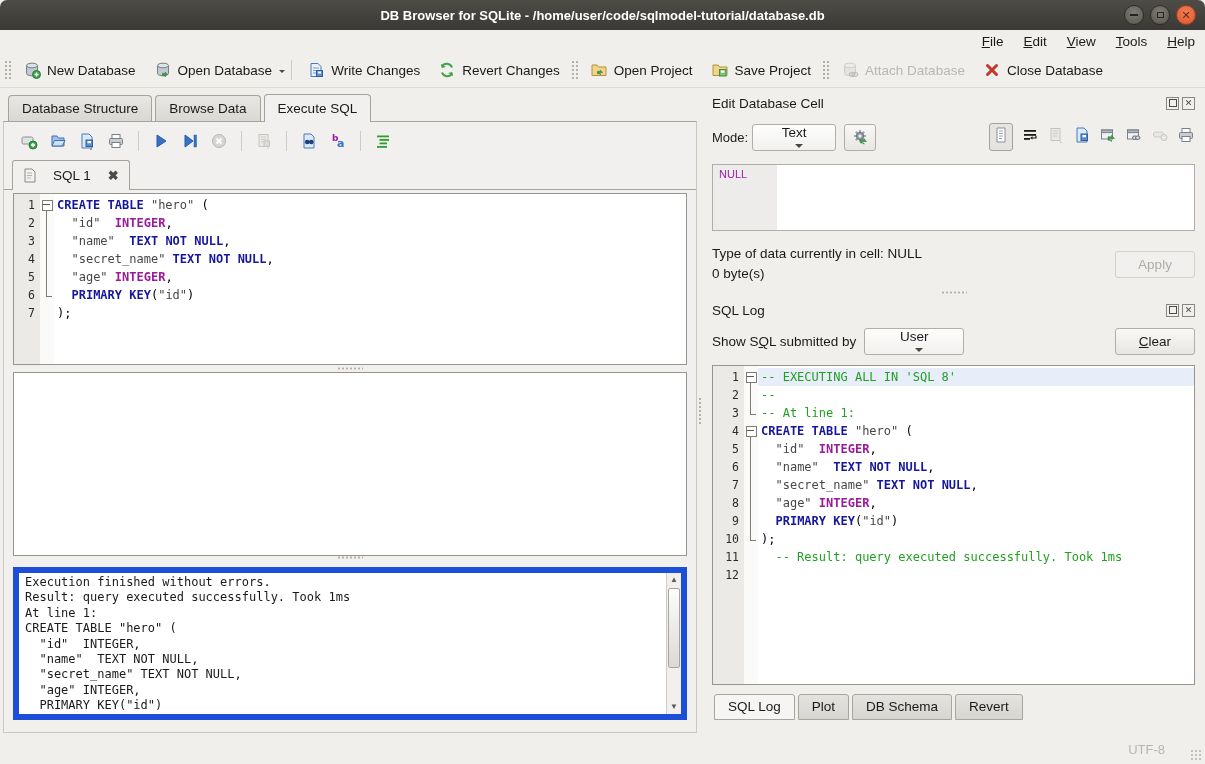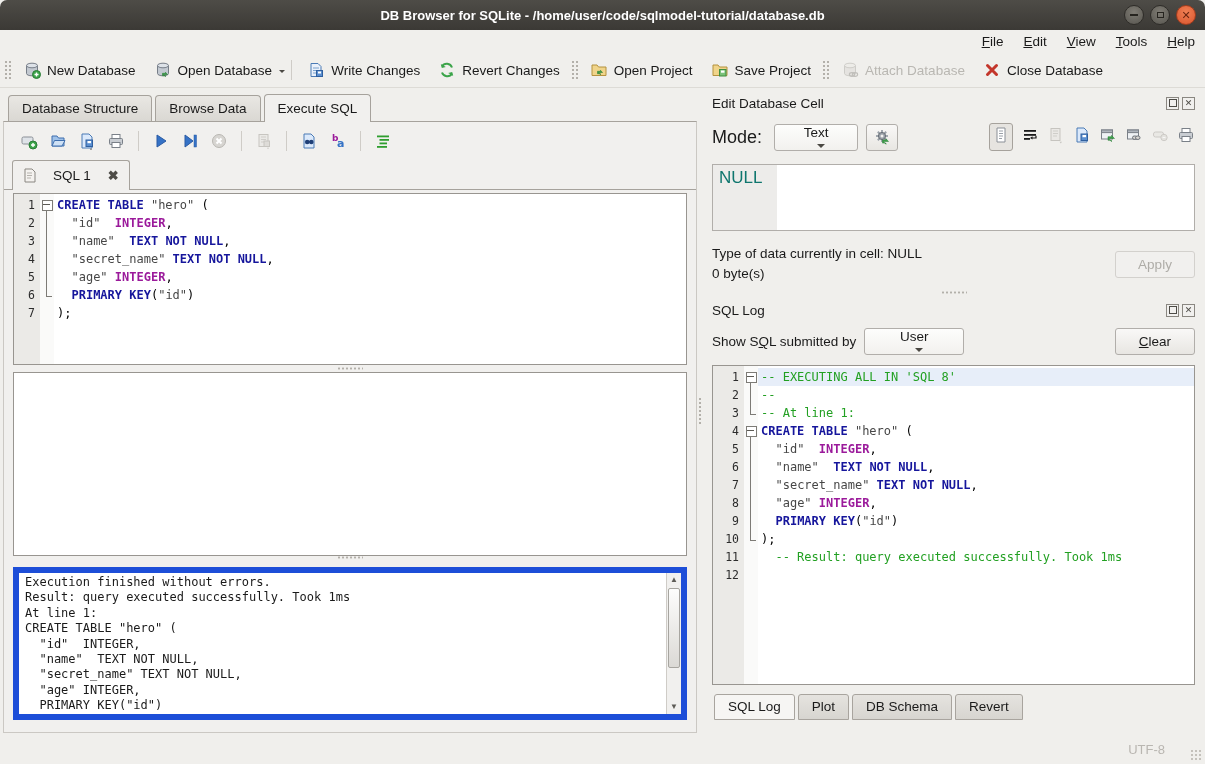--- a/index.html
+++ b/index.html
@@ -100,31 +100,31 @@
   .vsplit::after { content:""; position:absolute; left:1px; top:50%; margin-top:-14px; width:4px; height:28px;
     background-image:radial-gradient(circle,#b3b0aa 1px,transparent 1.2px); background-size:4px 4px; }
   
   .right-area { position:absolute; left:704px; right:0; top:88px; bottom:0; padding:0 10px 0 8px; }
   .sec-head { display:flex; align-items:center; height:20px; margin-top:5px; font-size:13.5px; }
   .sec-head .spacer { flex:1; }
   .mini-btn { width:13px; height:13px; border:1px solid #8a8781; margin-left:3px; position:relative;
     display:flex; align-items:center; justify-content:center; font-size:9px; color:#4d4b46; background:#f1f0ee; }
   .mini-float::before { content:""; width:6px; height:6px; border:1px solid #4d4b46; }
   .mode-row { display:flex; align-items:center; margin-top:10px; height:28px; }
-  .mode-row .label { font-size:18px; margin-right:12px; }
+  .mode-row .label { font-size:13px; margin-right:4px; }
   .combo { display:flex; align-items:center; justify-content:space-between; height:27px;
     border:1px solid #b1aeaa; border-radius:3px; background:linear-gradient(#fdfdfc,#f2f1ee);
     padding:0 8px; font-size:13.5px;flex-direction:column; }
   .combo .carr { width:0; height:0; border:4px solid transparent; border-top-color:#4a4843; margin:4px 0 0 10px; }
   .btn-raised { height:27px; border:1px solid #b1aeaa; border-radius:3px;
     background:linear-gradient(#f9f8f7,#e8e6e2); display:flex; align-items:center; justify-content:center; font-size:13.5px; }
   .cell-icons { display:flex; gap:8px; margin-left:auto; align-items:center; }
   .chk { border:1px solid #a6a29c; background:#e6e4e0; border-radius:3px; padding:2px; }
   .cell-editor { margin-top:13px; height:67px; border:1px solid #b1aeaa; background:#fff; display:flex; }
-  .null-col { width:64px; background:#edecea; padding:3px 6px; font-size:17px; color:#0f766e; }
+  .null-col { width:64px; background:#edecea; padding:3px 6px; font-size:11px; color:#a21caf; }
   .type-row { display:flex; margin-top:13px; }
   .type-lines div { font-size:13.5px; line-height:20px; }
   .apply-btn { margin-left:auto; width:80px; height:27px; border:1px solid #d3d1cd; border-radius:3px;
     background:#f1f0ee; color:#aeaca7; font-size:13.5px; display:flex; align-items:center; justify-content:center; align-self:center; }
   .sec-split { height:16px; position:relative; }
   .filter-row { display:flex; align-items:center; margin-top:8px; }
   .filter-row .label { font-size:13.5px; margin-right:8px; }
   .clear-btn { margin-left:auto; width:80px; }
   .bottom-tabs { margin-top:9px; display:flex; gap:3px; padding-left:2px; }
   .btab { font-size:13.5px; padding:4px 13px 5px; border:1px solid #a8a49e; border-radius:3px 3px 0 0;

